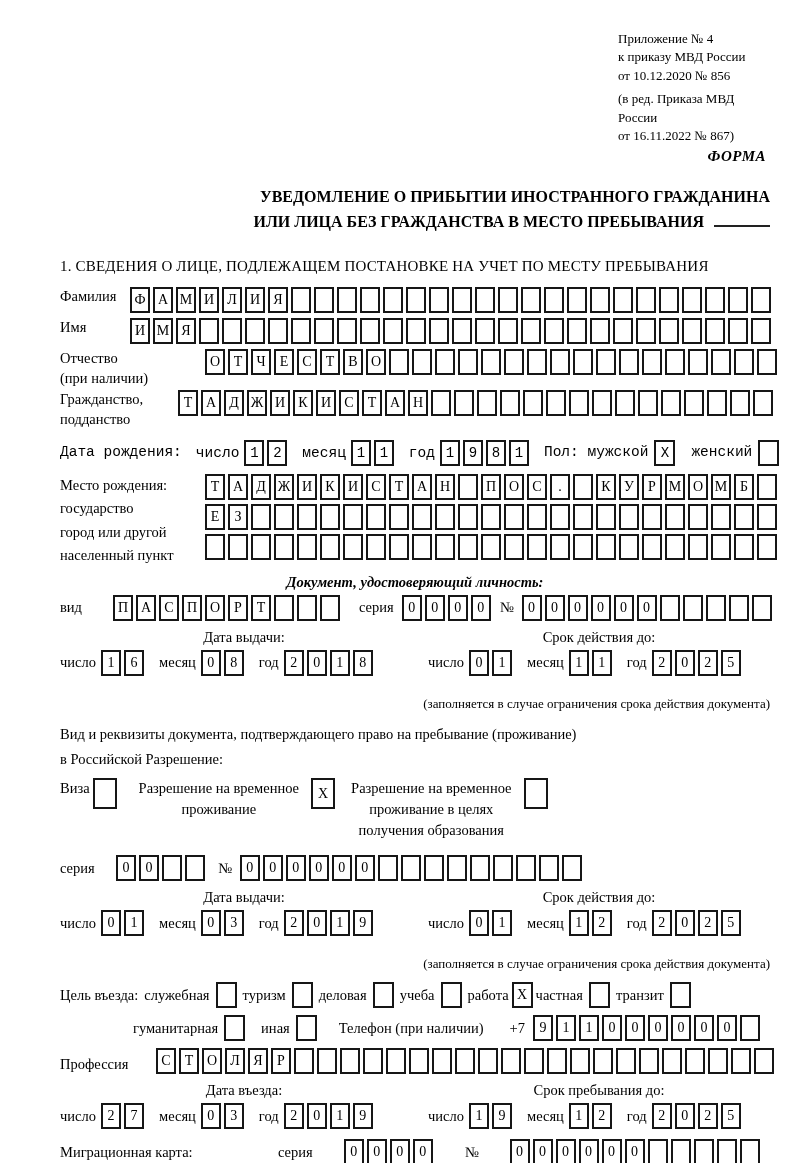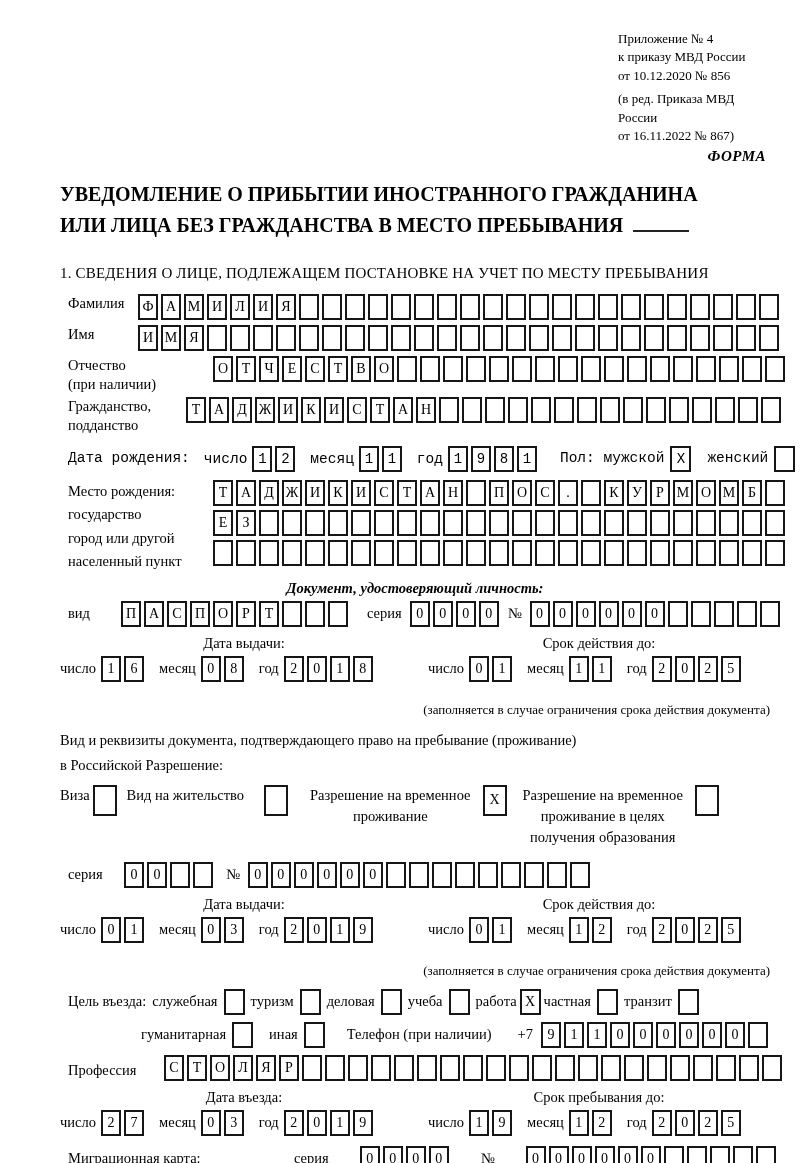--- a/index.html
+++ b/index.html
@@ -2,27 +2,27 @@
 <html lang="ru"><head>
 <meta charset="utf-8">
 <style>
   html,body{margin:0;padding:0;background:#fff;}
   body{width:800px;height:1163px;font-family:"Liberation Serif","DejaVu Serif",serif;color:#000;}
   .page{box-sizing:border-box;width:800px;height:1163px;padding:30px 30px 0 60px;overflow:hidden;background:#fff;}
 
   .hdr{margin-left:558px;font-size:13px;line-height:1.42;}
   .hdr .l4{margin-top:5px;}
   .forma{text-align:right;font-weight:bold;font-size:15px;margin-top:2px;padding-right:4px;letter-spacing:.5px;font-style:italic;}
-  .title{text-align:left;font-weight:bold;font-size:20px;line-height:1.55;margin-top:14px;}
+  .title{text-align:right;font-weight:bold;font-size:16px;line-height:1.55;margin-top:20px;}
   .blank{display:inline-block;width:56px;height:14px;border-bottom:2px solid #222;margin-left:10px;}
   .sec1{font-weight:normal;font-size:15px;margin-top:24px;white-space:nowrap;letter-spacing:.2px;}
 
   .frow{display:flex;align-items:flex-start;margin-top:5px;}
   .vcenter{align-items:center;}
-  .flabel{font-size:14.5px;flex:none;line-height:1.35;margin-left:8px;}
+  .flabel{font-size:14.5px;flex:none;line-height:1.35;}
   .w70{width:70px;} .w96{width:96px;} .w118{width:118px;} .w145{width:145px;} .w117{width:117px;} .w195{width:195px;}
   .boxes{display:flex;flex:none;}
   .cbox{box-sizing:border-box;width:20px;height:26px;border:2px solid #161616;margin-right:3px;display:flex;align-items:center;justify-content:center;font-size:14px;background:#fff;flex:none;}
   .chk{box-sizing:border-box;width:21px;height:26px;border:2px solid #161616;display:flex;align-items:center;justify-content:center;font-size:14px;flex:none;margin-left:6px;background:#fff;}
   .chk-lg{width:24px;height:31px;}
   .mr8{margin-right:8px;} .mr14{margin-right:14px;}
 
   .dgroup{display:flex;align-items:center;margin-right:12px;}
   .dlab{margin-right:5px;font-size:14.5px;flex:none;}
   .dates{display:flex;margin-top:8px;}
@@ -427,24 +427,20 @@
   <div class="para">
     <div>Вид и реквизиты документа, подтверждающего право на пребывание (проживание)</div>
     <div>в Российской Разрешение:</div>
   </div>
 
   <div class="frow" style="margin-top:6px;">
     <div class="opt">
       <span class="lbl">Виза</span>
       <span class="chk chk-lg" style="margin-left:3px;"></span>
     </div>
-    <div class="opt gap10">
-      <span class="lbl">Вид на жительство</span>
-      <span class="chk chk-lg" style="margin-left:20px;"></span>
-    </div>
     <div class="opt gap22">
       <span class="lbl center">
         <div>Разрешение на временное</div>
         <div>проживание</div>
       </span>
       <span class="chk chk-lg" style="margin-left:12px;">X</span>
     </div>
     <div class="opt gap16">
       <span class="lbl center">
         <div>Разрешение на временное</div>

